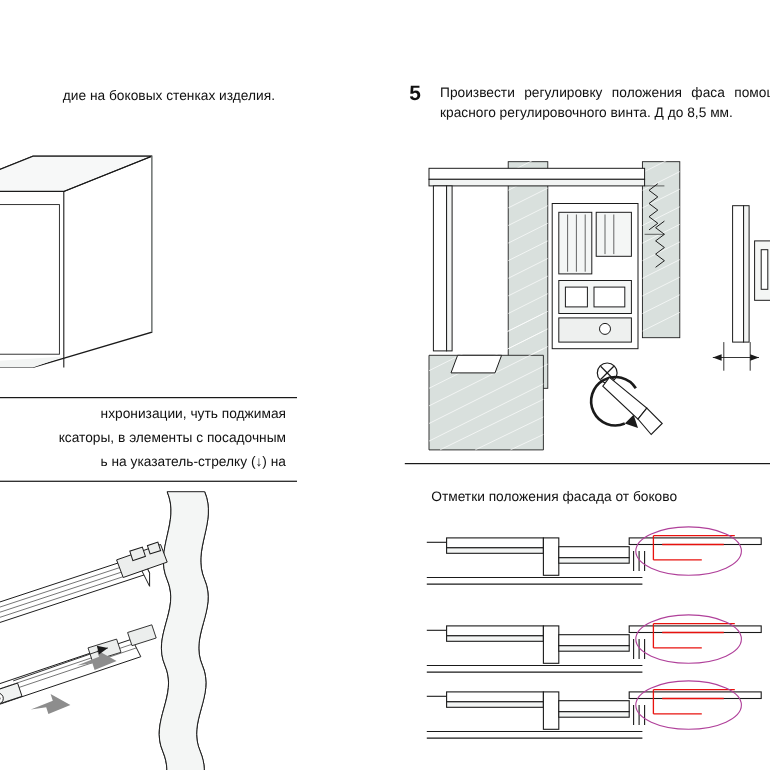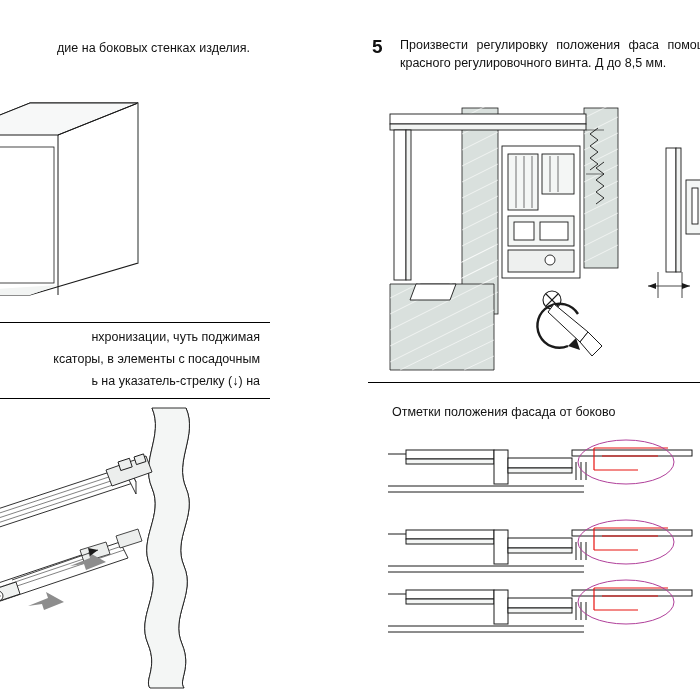--- a/index.html
+++ b/index.html
@@ -4,21 +4,21 @@
 <style>
   html,body{margin:0;padding:0;}
   body{
     width:700px;height:700px;
     background:#ffffff;
     font-family:"Liberation Sans", sans-serif;
     color:#111;
     overflow:hidden;
     position:relative;
   }
-  .page{position:absolute;inset:0;}
+  .page{position:absolute;inset:0;margin-top:39px;}
 
   
   .txt{font-size:12.5px;line-height:17px;color:#111;}
 
   
   #left-col{position:absolute;left:0;top:0;width:286px;height:700px;}
 
   #left-top-text{position:absolute;left:-150px;top:40px;width:400px;}
   #left-top-text .txt{text-align:right;}
 

